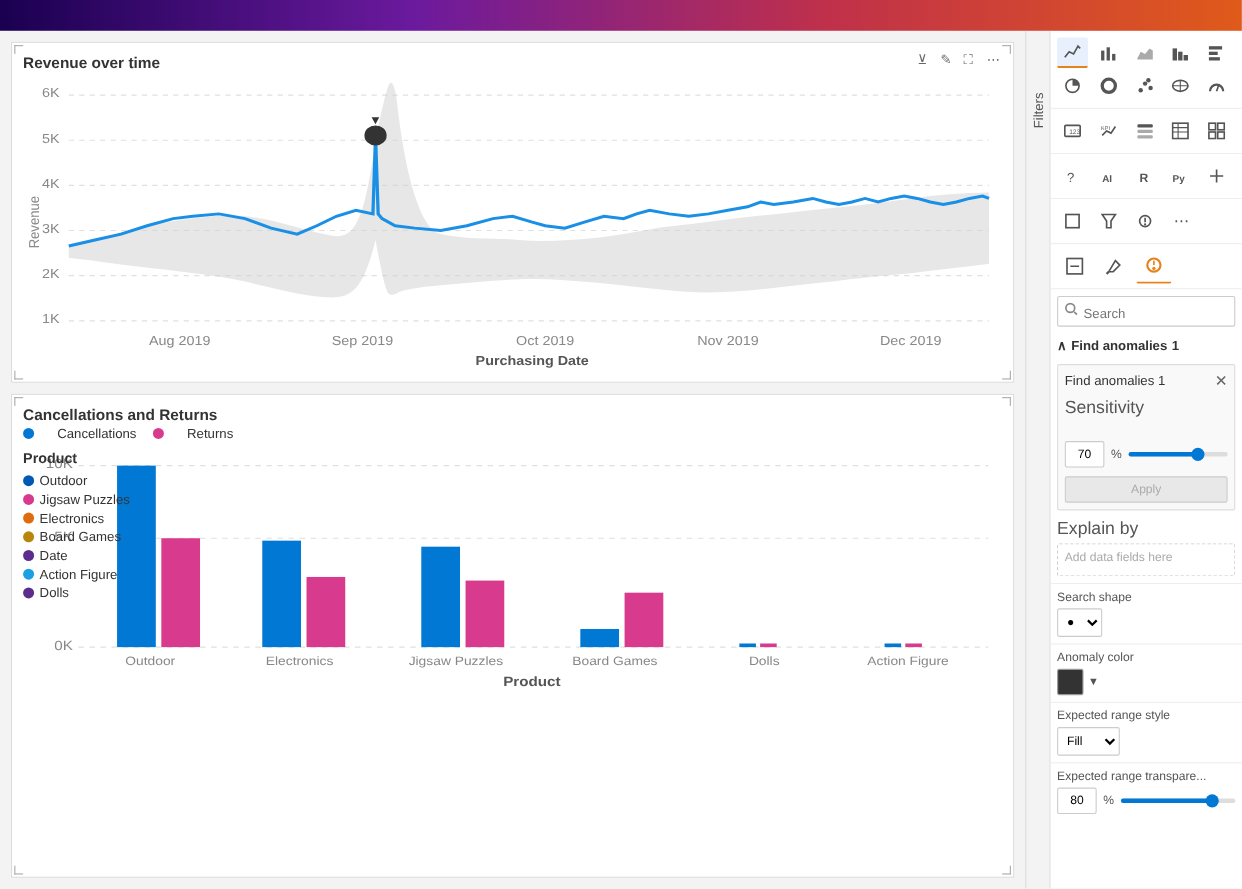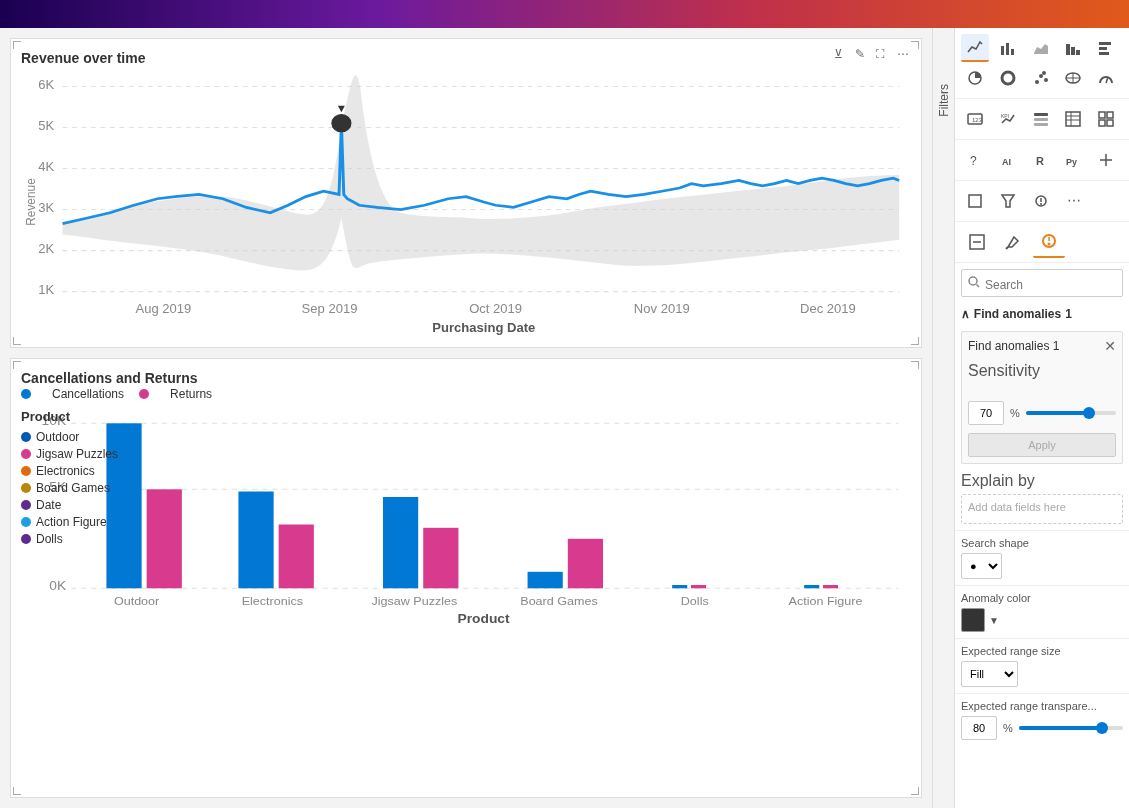--- a/index.html
+++ b/index.html
@@ -787,21 +787,21 @@
 
     <div class="dropdown-section">
       <div class="dropdown-label">Anomaly color</div>
       <div class="dropdown-row">
         <div class="color-swatch" style="background:#333;"></div>
         <span class="color-chevron">▼</span>
       </div>
     </div>
 
     <div class="dropdown-section">
-      <div class="dropdown-label">Expected range size</div>
+      <div class="dropdown-label">Expected range style</div>
       <select class="dropdown-select">
         <option>Fill</option>
         <option>Line</option>
         <option>None</option>
       </select>
     </div>
 
     <div class="dropdown-section">
       <div class="dropdown-label">Expected range transpare...</div>
       <div class="number-input-row">

